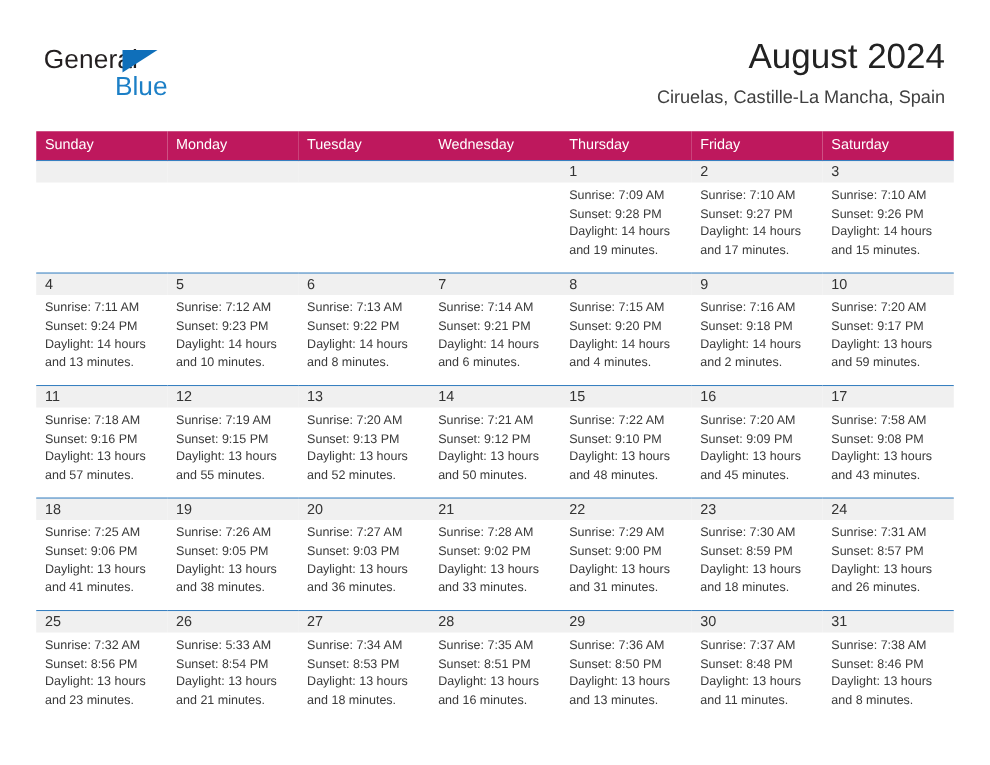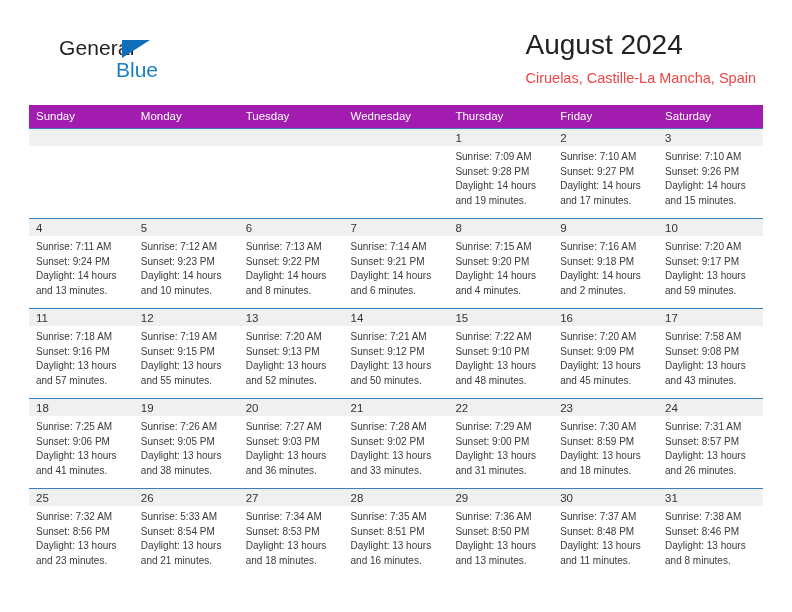--- a/index.html
+++ b/index.html
@@ -28,21 +28,20 @@
     top: 0;
     width: 792px;
     height: 100px;
   }
   .logo {
     position: absolute;
     left: 35px;
     top: 36px;
     width: 180px;
     height: 48px;
-    margin-left: 24px;
   }
   .logo-general {
     position: absolute;
     left: 0;
     top: 0;
     font-size: 21px;
     color: #231f20;
     letter-spacing: 0.1px;
     line-height: 24px;
   }
@@ -60,46 +59,47 @@
     left: 57px;
     top: 22px;
     font-size: 21px;
     color: #1c7fc6;
     line-height: 24px;
   }
   .title-block {
     position: absolute;
     right: 36px;
     top: 28px;
+    text-align: right;
   }
   .month-title {
     font-size: 28px;
     color: #222222;
     line-height: 34px;
     white-space: nowrap;
   }
   .location-title {
     margin-top: 7px;
     font-size: 14.5px;
-    color: #ef4444;
+    color: #404040;
     line-height: 18px;
     white-space: nowrap;
   }
 
   
   .calendar {
     position: absolute;
     left: 29px;
     top: 105px;
     width: 734px;
     border-collapse: collapse;
     table-layout: fixed;
   }
   .calendar th {
-    background: #a21caf;
+    background: #be185d;
     color: #ffffff;
     font-size: 11.5px;
     font-weight: normal;
     text-align: left;
     padding: 5px 0 6px 7px;
     height: 19px;
     box-sizing: border-box;
   }
   .calendar td {
     vertical-align: top;

